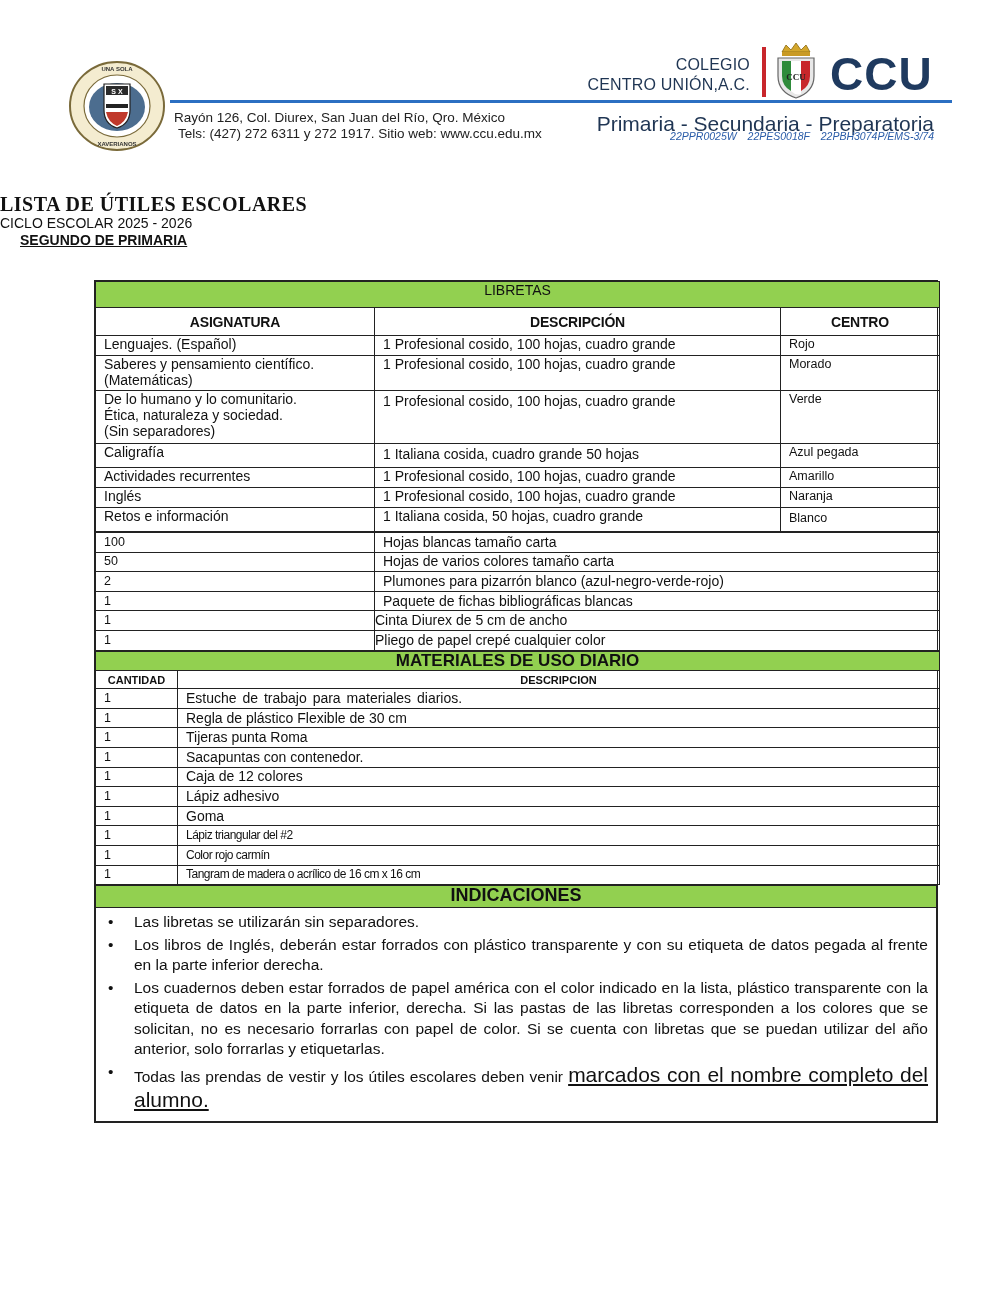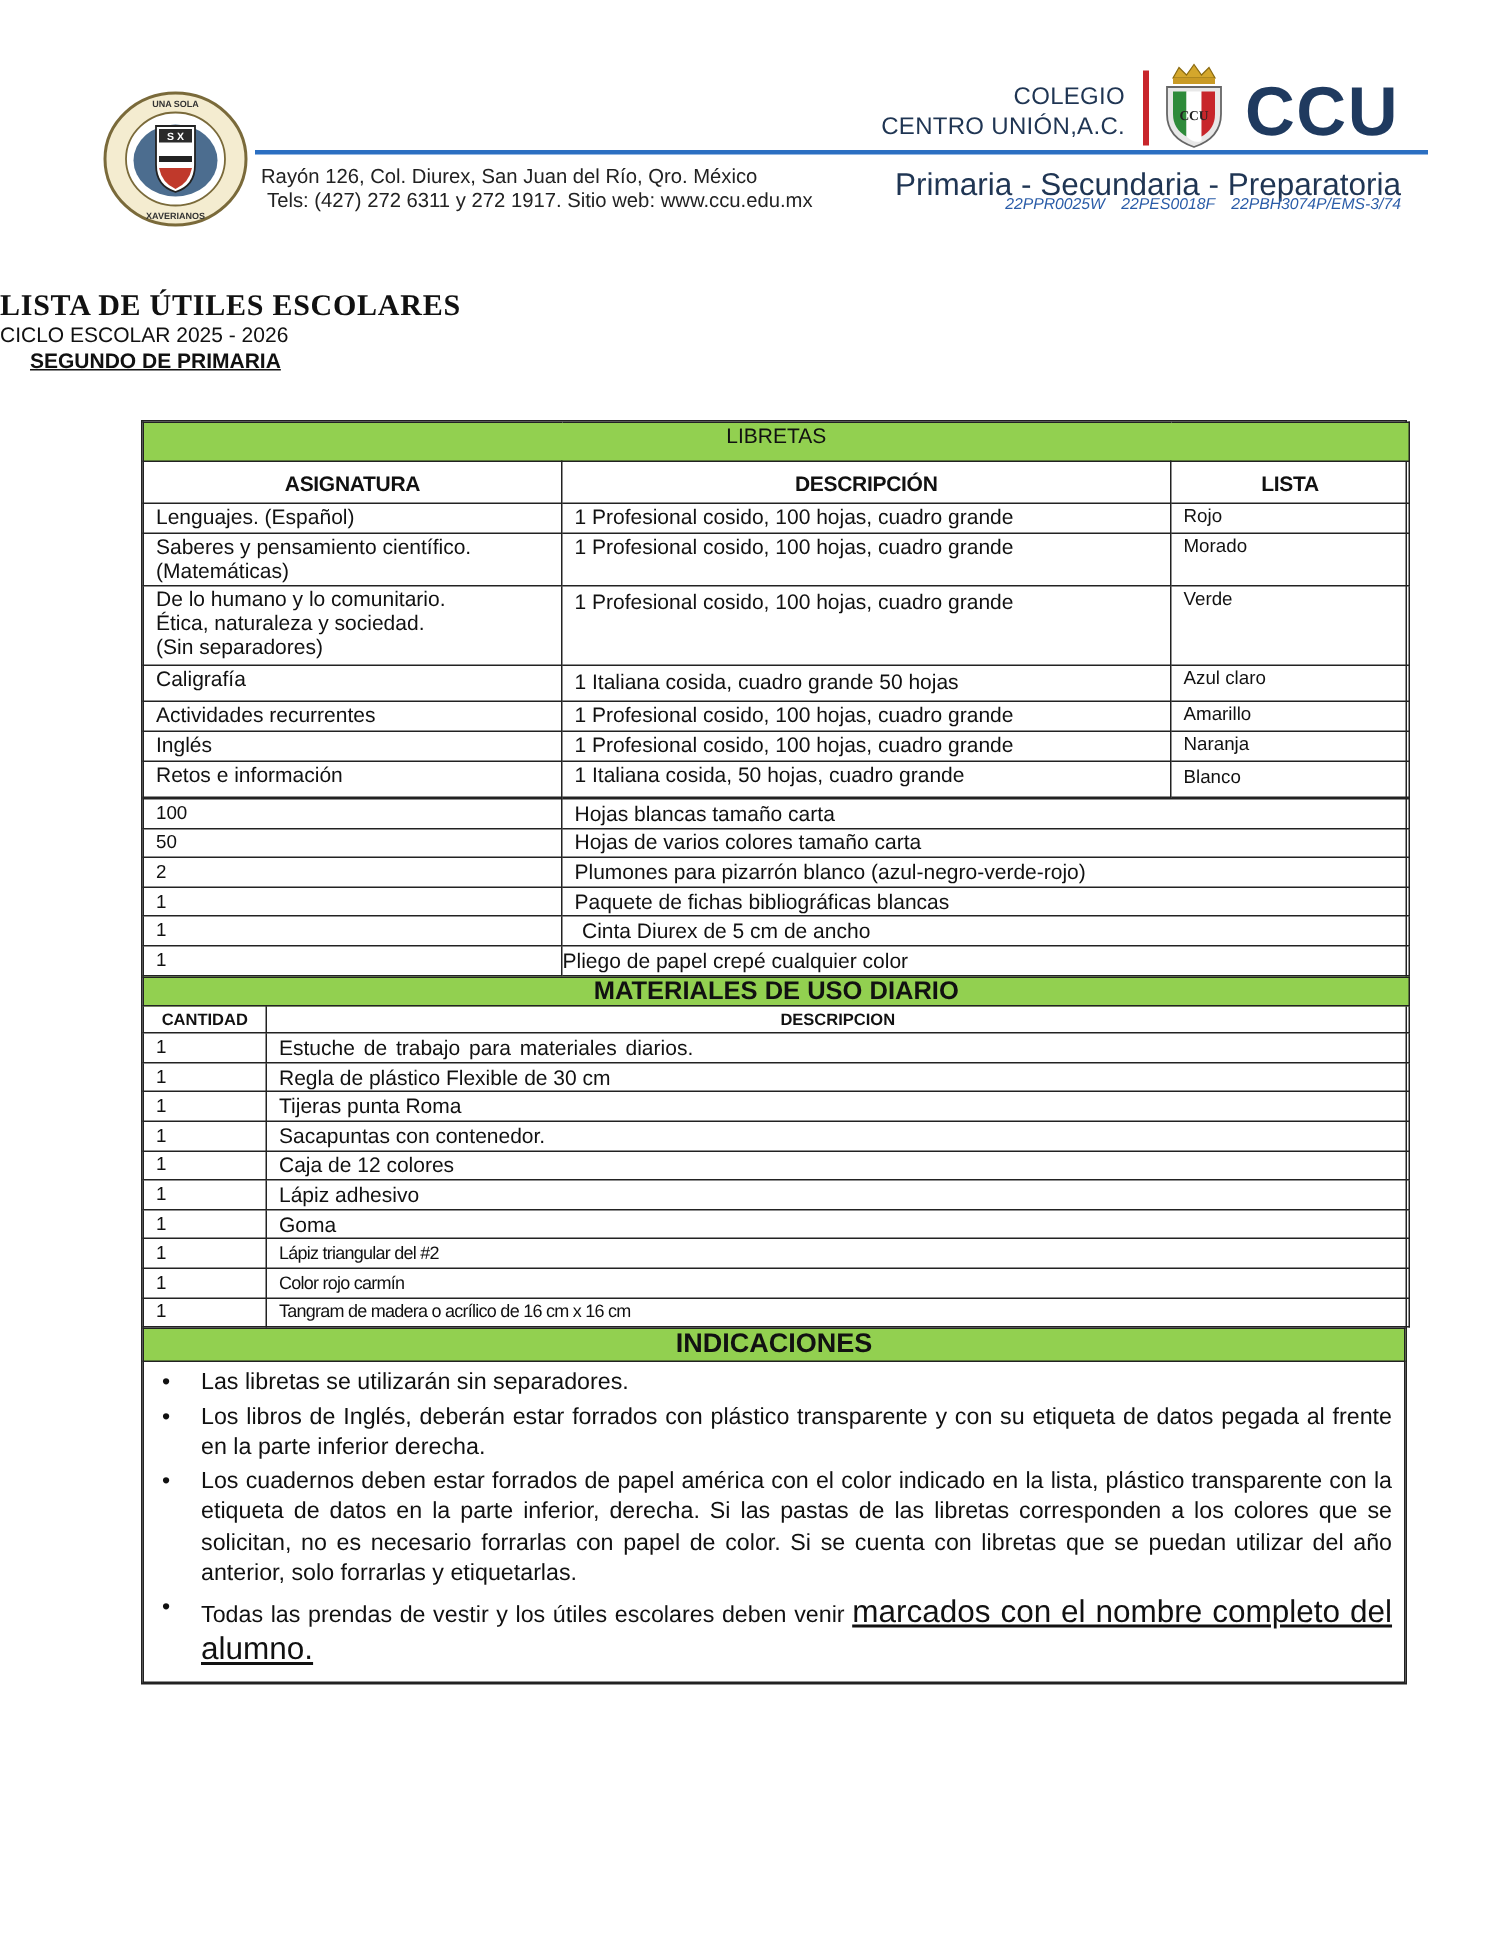--- a/index.html
+++ b/index.html
@@ -110,21 +110,21 @@
         <col style="width:406px">
         <col style="width:159px">
       </colgroup>
     <tbody>
         <tr>
           <td colspan="3" class="green sec-title">LIBRETAS</td>
         </tr>
     <tr>
       <th>ASIGNATURA</th>
       <th>DESCRIPCIÓN</th>
-      <th>LISTA</th>
+      <th>CENTRO</th>
     </tr>
     <tr style="height:20px">
       <td>Lenguajes. (Español)</td>
       <td class="c2">1 Profesional cosido, 100 hojas, cuadro grande</td>
       <td class="c3">Rojo</td>
     </tr>
     <tr style="height:35px">
       <td>
         <div>Saberes y pensamiento científico.</div>
         <div>(Matemáticas)</div>
@@ -137,21 +137,21 @@
         <div>De lo humano y lo comunitario.</div>
         <div>Ética, naturaleza y sociedad.</div>
         <div>(Sin separadores)</div>
       </td>
       <td class="c2" style="padding-top:2px">1 Profesional cosido, 100 hojas, cuadro grande</td>
       <td class="c3">Verde</td>
     </tr>
     <tr style="height:24px">
       <td>Caligrafía</td>
       <td class="c2" style="padding-top:2px">1 Italiana cosida, cuadro grande 50 hojas</td>
-      <td class="c3">Azul claro</td>
+      <td class="c3">Azul pegada</td>
     </tr>
     <tr style="height:20px">
       <td>Actividades recurrentes</td>
       <td class="c2">1 Profesional cosido, 100 hojas, cuadro grande</td>
       <td class="c3">Amarillo</td>
     </tr>
     <tr style="height:20px">
       <td>Inglés</td>
       <td class="c2">1 Profesional cosido, 100 hojas, cuadro grande</td>
       <td class="c3">Naranja</td>
@@ -181,21 +181,21 @@
     <tr>
       <td class="q">2</td>
       <td>Plumones para pizarrón blanco (azul-negro-verde-rojo)</td>
     </tr>
     <tr>
       <td class="q">1</td>
       <td>Paquete de fichas bibliográficas blancas</td>
     </tr>
     <tr>
       <td class="q">1</td>
-      <td style="padding-left:13px">Cinta Diurex de 5 cm de ancho</td>
+      <td style="padding-left:0">Cinta Diurex de 5 cm de ancho</td>
     </tr>
     <tr>
       <td class="q">1</td>
       <td style="padding-left:0">Pliego de papel crepé cualquier color</td>
     </tr>
   </tbody>
     </table>
 
   <table class="uso">
     <colgroup>

